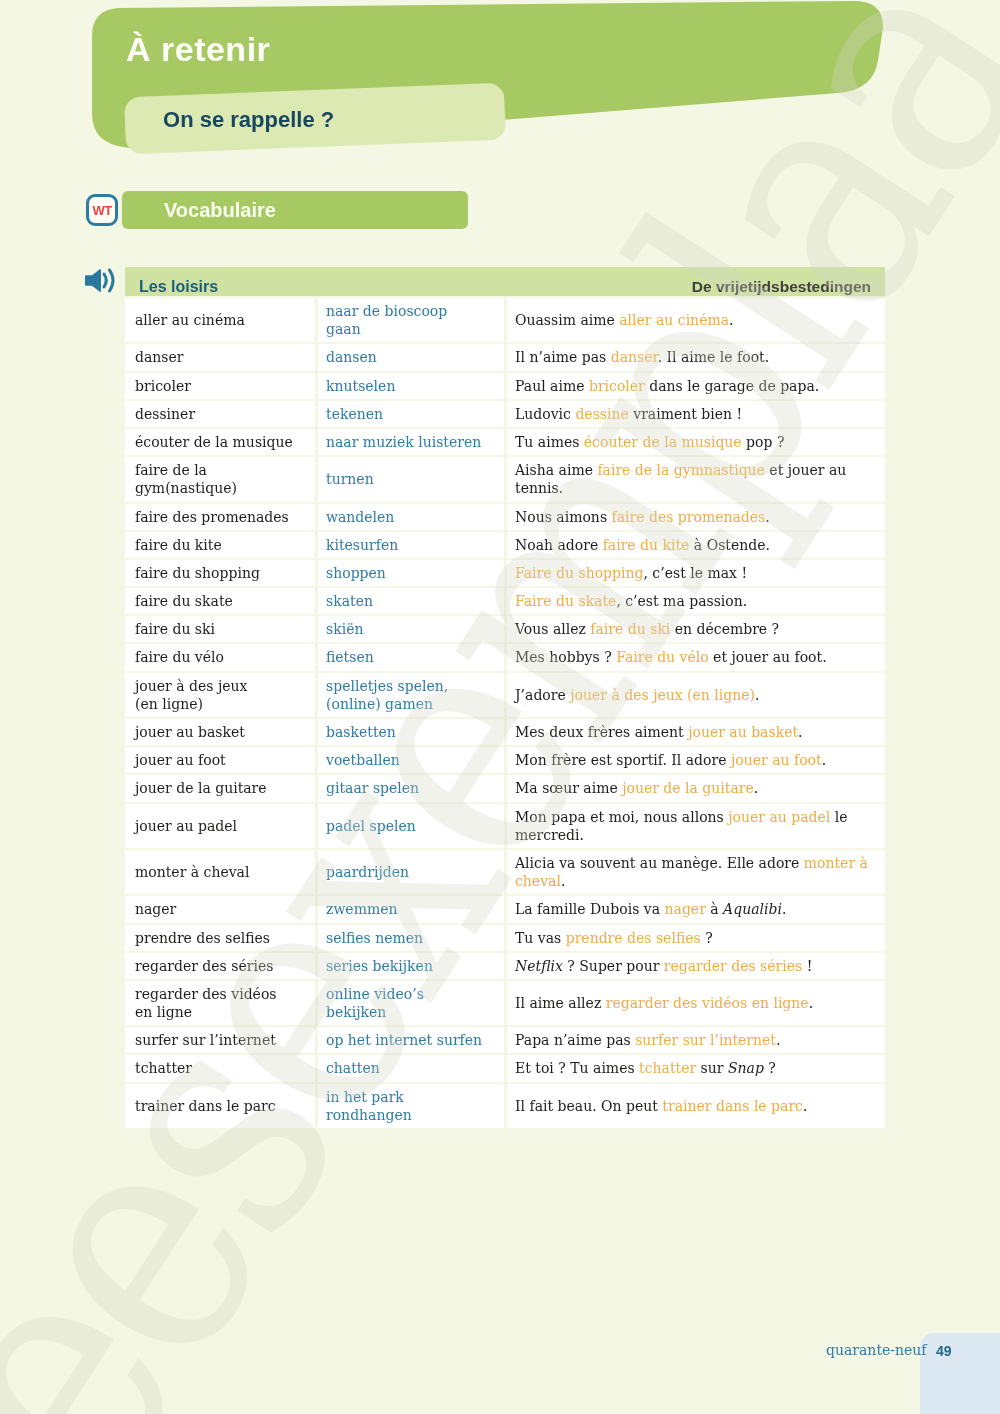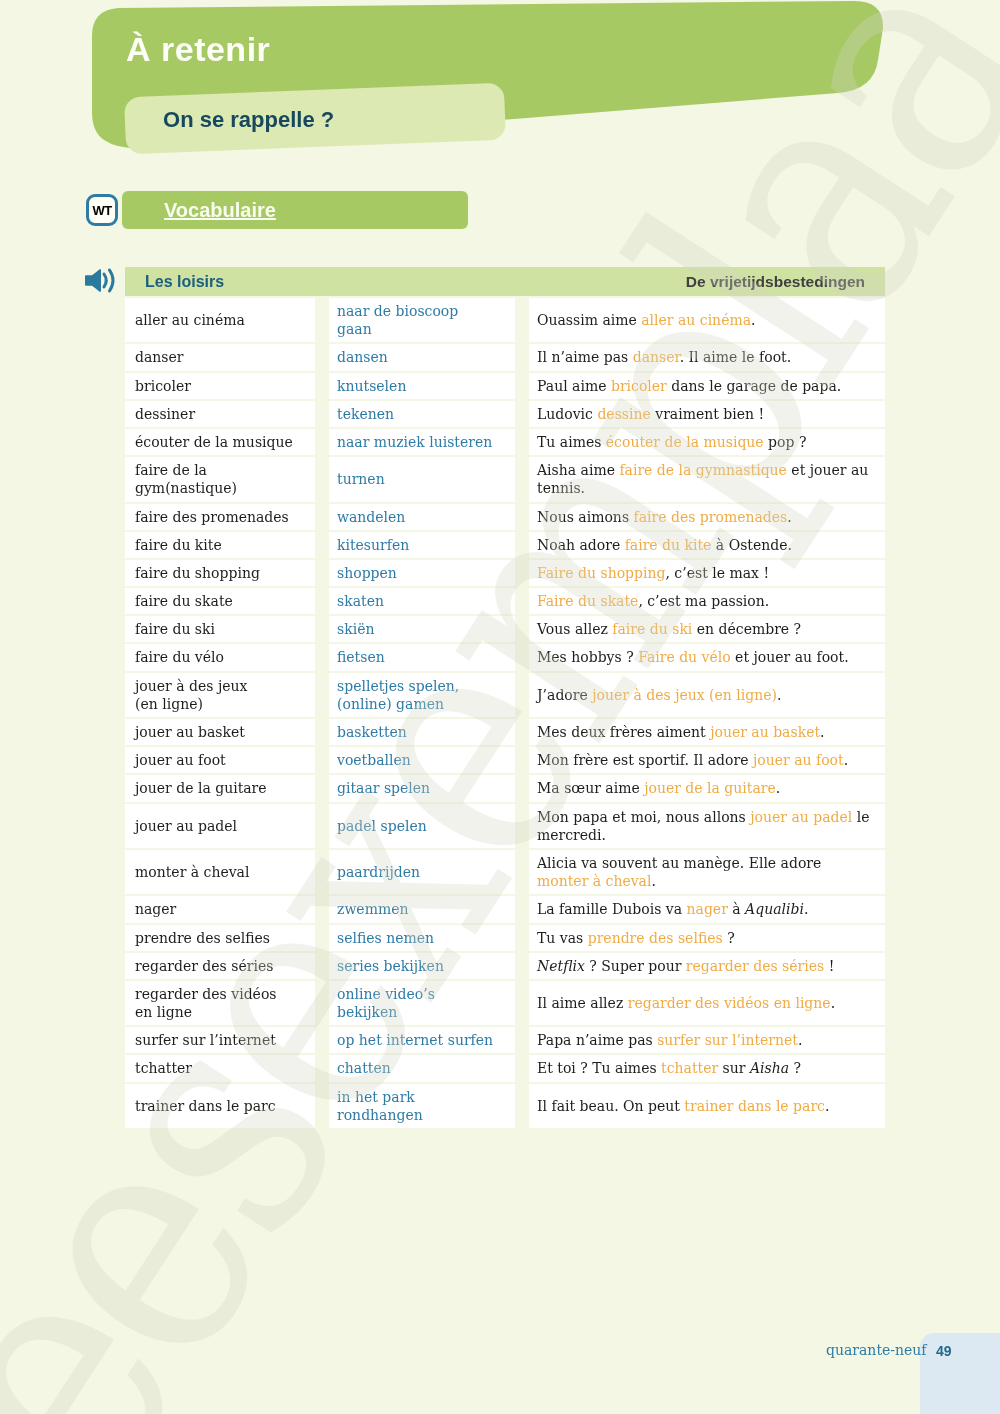--- a/index.html
+++ b/index.html
@@ -23,44 +23,44 @@
     display:block; transform:rotate(2.2deg);
     padding-left:38px; line-height:60px;
     font-size:22px; font-weight:bold; color:#17485e;
   }
   
   .wt-badge{
     position:absolute; left:86px; top:194px; z-index:3;
     width:26px; height:26px; background:#fdfef6;
     border:3px solid #2e7ba6; border-radius:9px;
     display:grid; place-items:center;
-    font-size:13px; font-weight:bold; color:#000000; letter-spacing:-.5px;
+    font-size:13px; font-weight:bold; color:#ef4444; letter-spacing:-.5px;
   }
   .vocab-bar{
     position:absolute; left:122px; top:191px; width:346px; height:38px; z-index:2;
     background:#a7c964; border-radius:6px;
   }
   .vocab-label{
     display:block; padding-left:42px; line-height:38px;
-    font-size:20px; font-weight:bold; color:#fafcf0;text-decoration:underline;
+    font-size:20px; font-weight:bold; color:#fafcf0;
   }
   
   .audio-icon{position:absolute; left:83px; top:265px; z-index:3;}
   
   .vocab-table{position:absolute; left:125px; top:267px; width:760px; z-index:3;}
   .table-header{
     height:29px; background:#cfe2a2; margin-bottom:2px;
-    display:flex; justify-content:space-between; align-items:center;
-    padding:0 20px; box-sizing:border-box;
+    display:flex; justify-content:space-between; align-items:flex-end;
+    padding:0 14px; box-sizing:border-box;
   }
   .table-header .fr-title{font-size:16px; font-weight:bold; color:#1b5e7d;}
   .table-header .nl-title{font-size:15.5px; font-weight:bold; color:#404040;}
   .vrow{
     display:grid; grid-template-columns:190px 186px 1fr;
-    column-gap:14px; margin-bottom:2px;
+    column-gap:3px; margin-bottom:2px;
     font-family:"DejaVu Serif", serif; font-size:14px; line-height:1.3;
   }
   .cell{
     background:#ffffff; padding:4px 8px; box-sizing:border-box;
     display:flex; align-items:center; min-height:26px;
   }
   .cell.fr{color:#1e1e1c; white-space:pre-line; padding-left:10px;}
   .cell.nl{color:#2e7ba6; white-space:pre-line;}
   .cell.ex{color:#1e1e1c;}
   .exwrap{display:inline;}
@@ -285,21 +285,21 @@
           <div class="cell fr">surfer sur l’internet</div>
           <div class="cell nl">op het internet surfen</div>
           <div class="cell ex">
             <span class="exwrap"><span>Papa n’aime pas </span><span class="hl">surfer sur l’internet</span><span>.</span></span>
           </div>
         </div>
         <div class="vrow">
           <div class="cell fr">tchatter</div>
           <div class="cell nl">chatten</div>
           <div class="cell ex">
-            <span class="exwrap"><span>Et toi ? Tu aimes </span><span class="hl">tchatter</span><span> sur </span><span class="it">Aisha</span><span> ?</span></span>
+            <span class="exwrap"><span>Et toi ? Tu aimes </span><span class="hl">tchatter</span><span> sur </span><span class="it">Snap</span><span> ?</span></span>
           </div>
         </div>
         <div class="vrow">
           <div class="cell fr">trainer dans le parc</div>
           <div class="cell nl">in het park
 rondhangen</div>
           <div class="cell ex">
             <span class="exwrap"><span>Il fait beau. On peut </span><span class="hl">trainer dans le parc</span><span>.</span></span>
           </div>
         </div>

